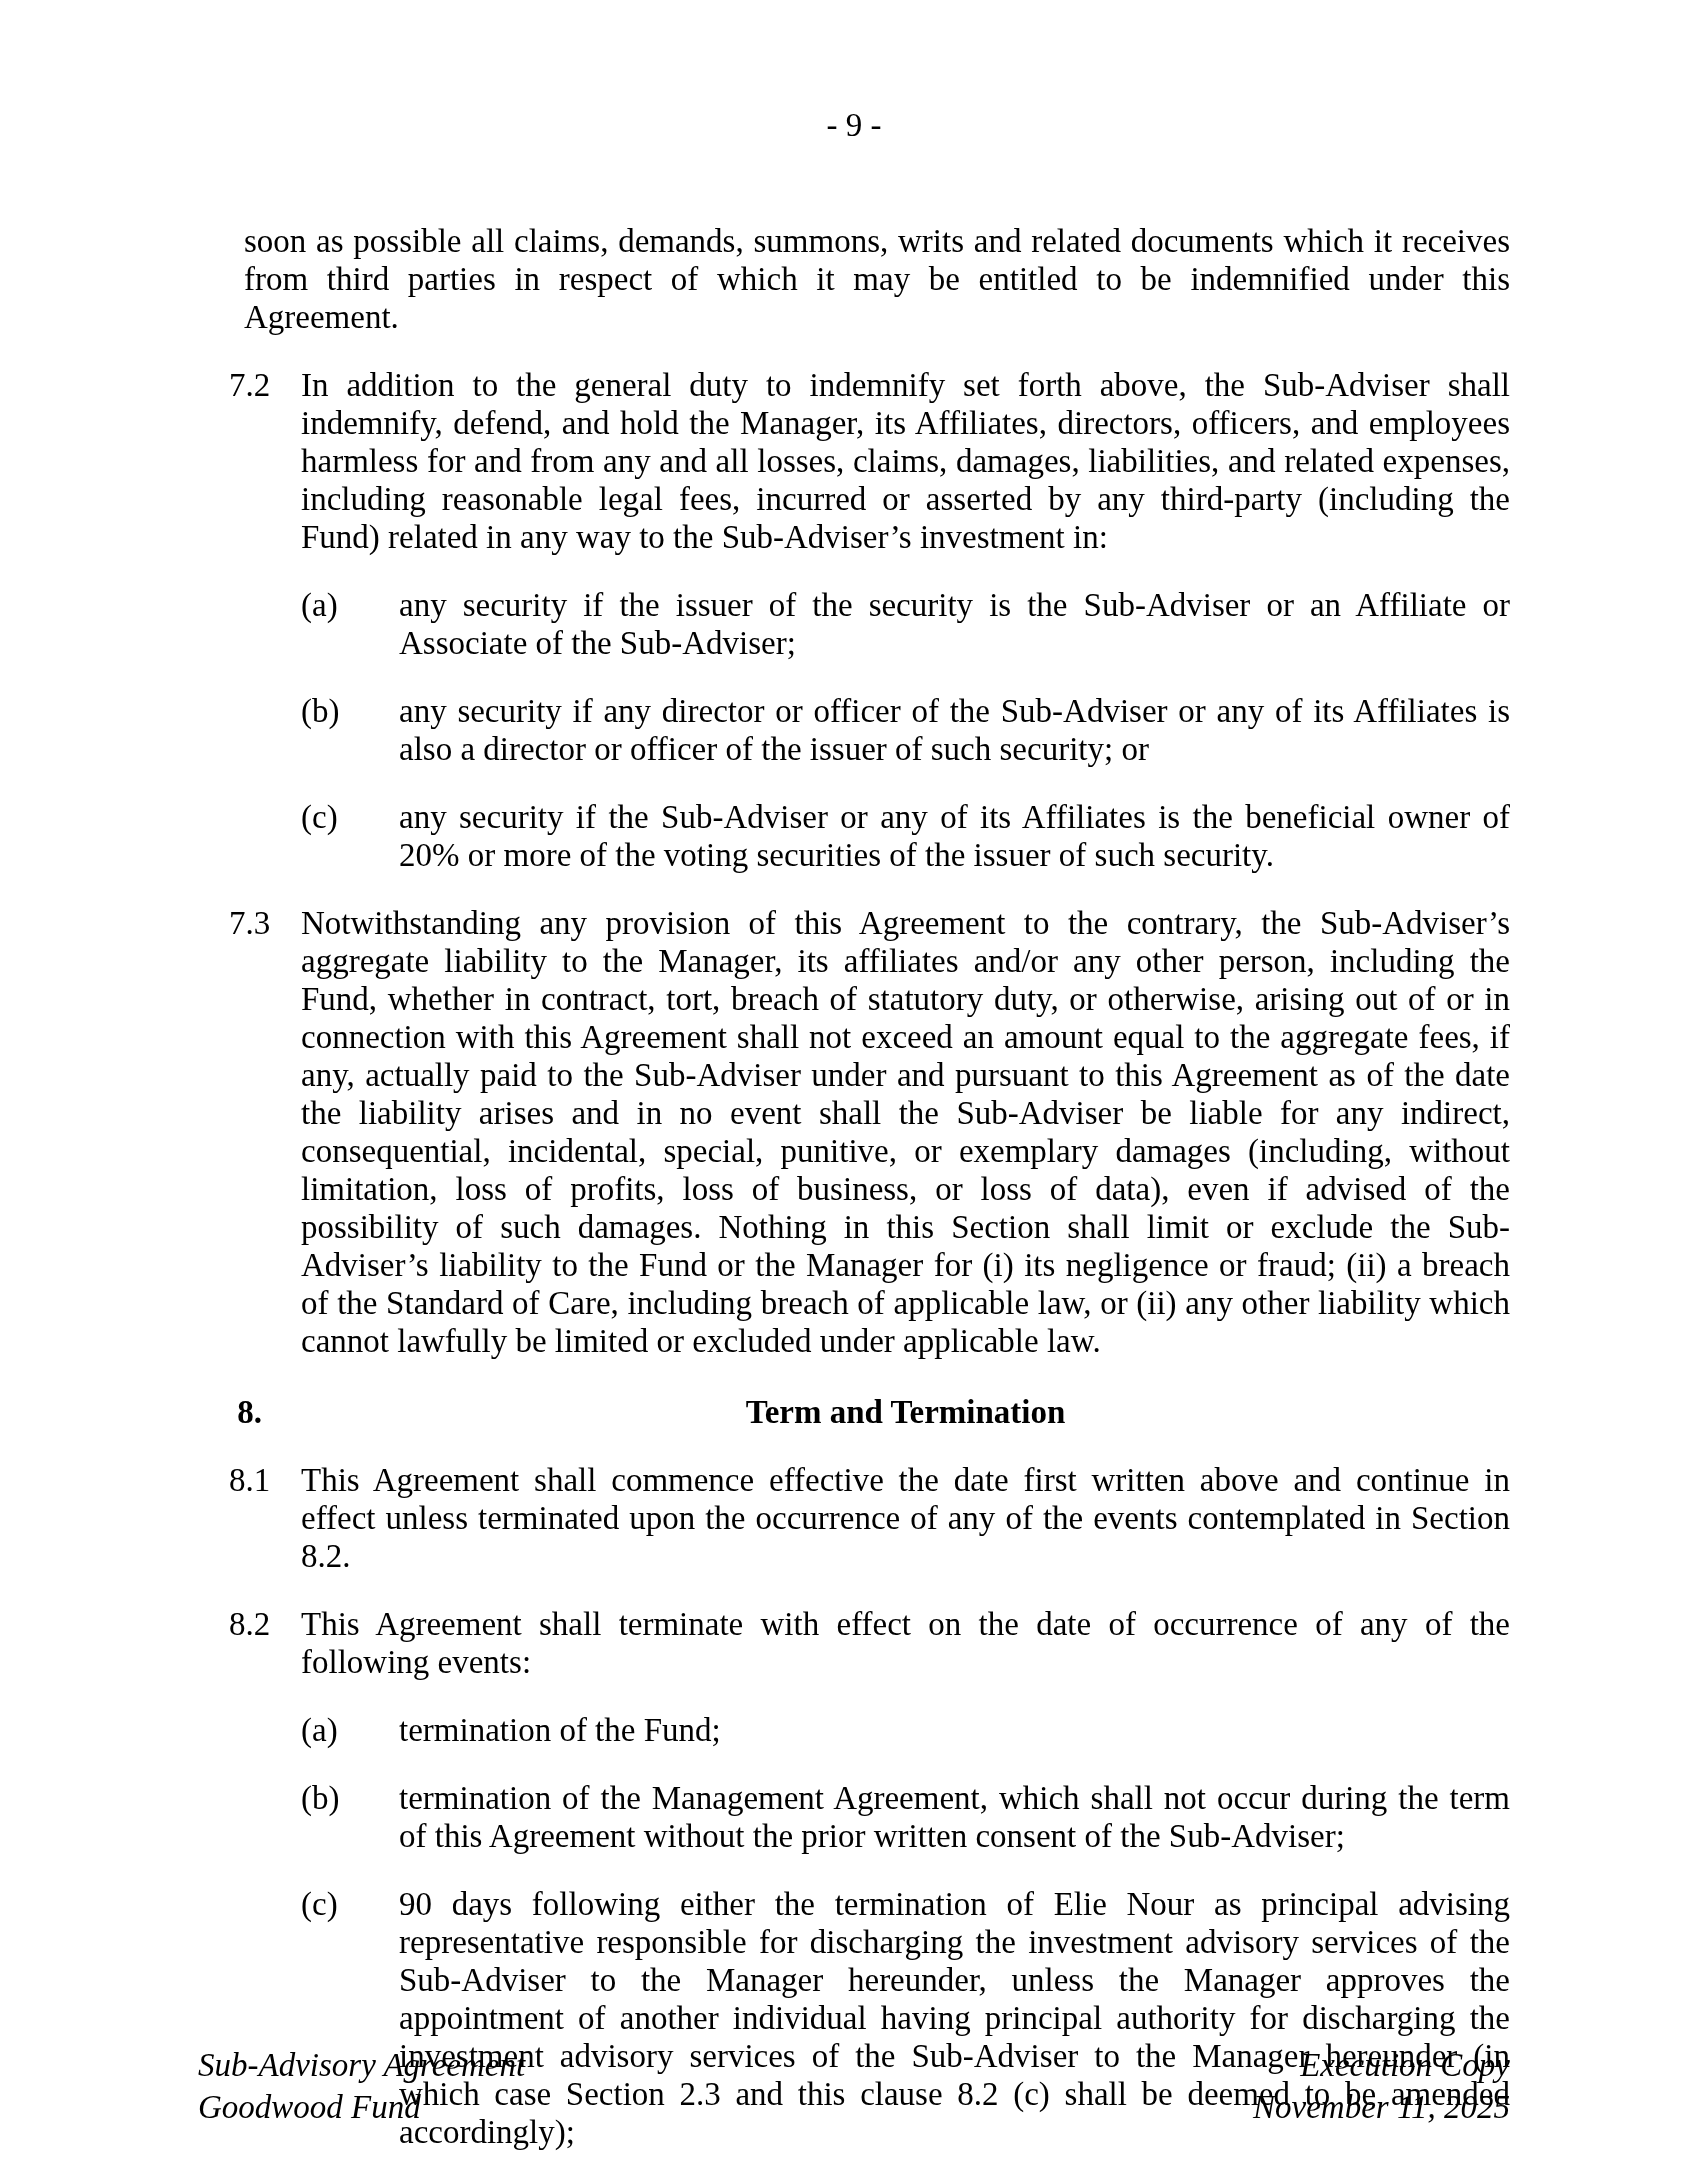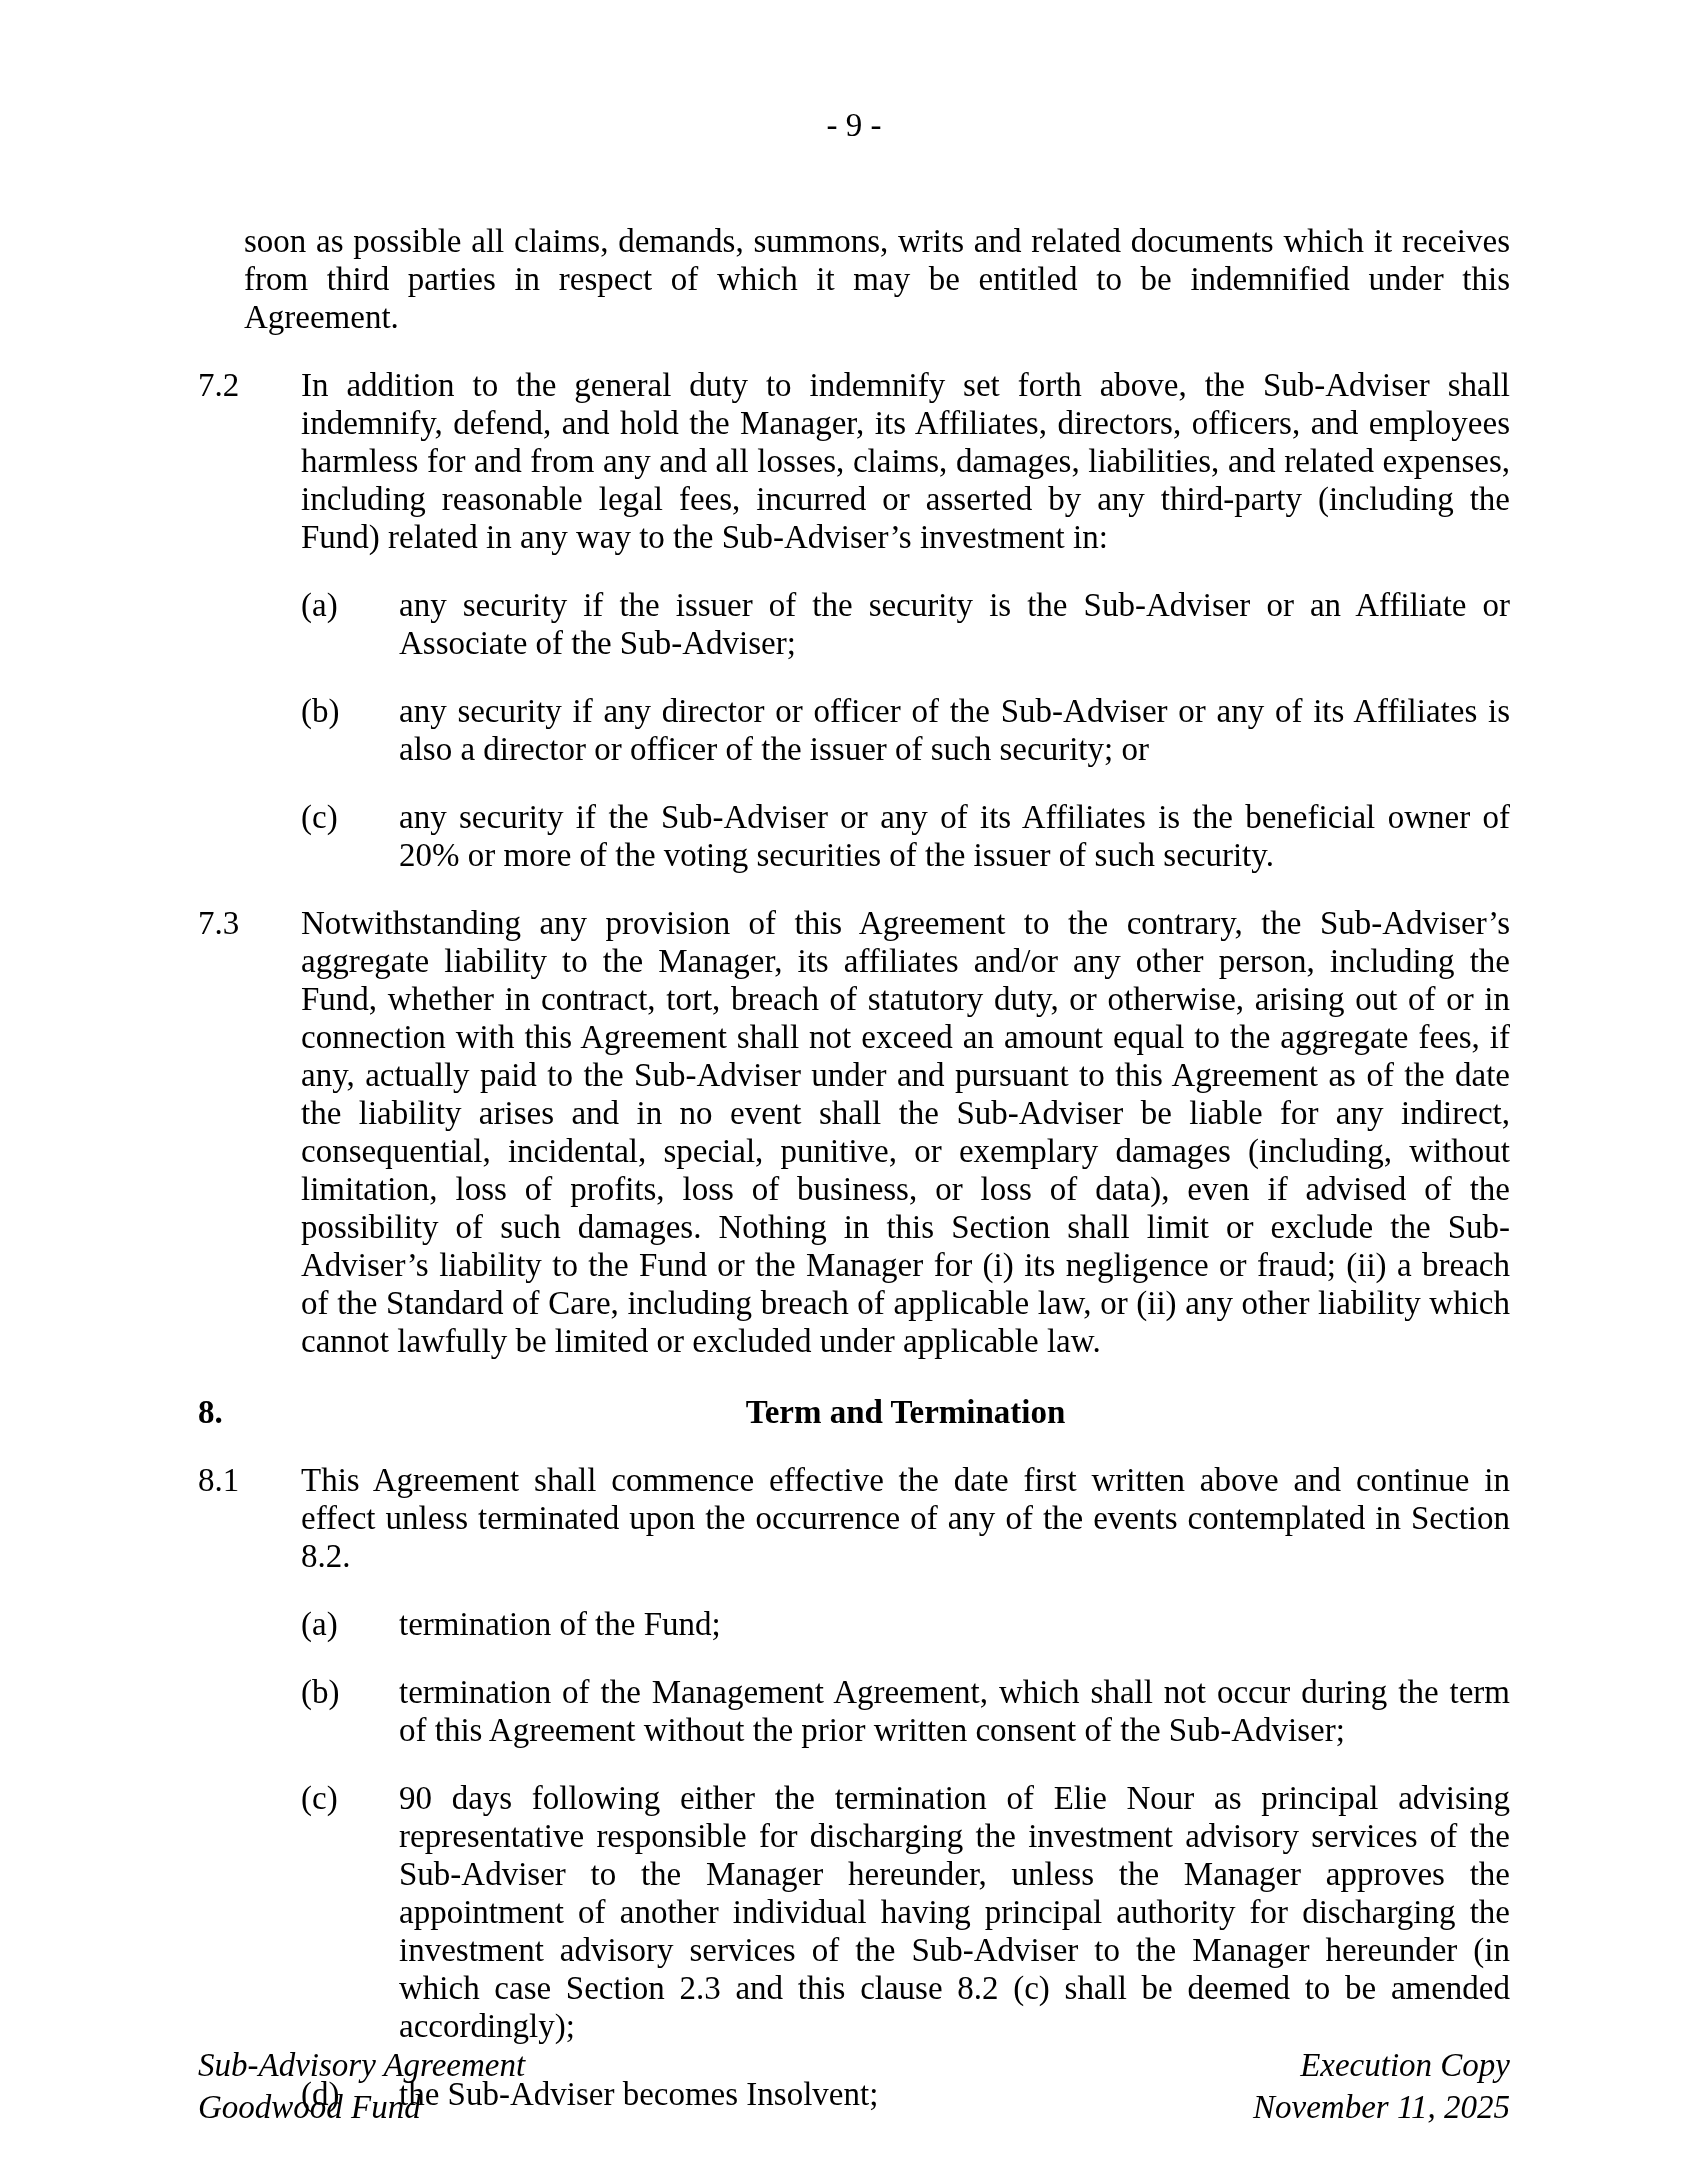--- a/index.html
+++ b/index.html
@@ -23,21 +23,21 @@
   .page-number {
     text-align: center;
     margin: 0 0 78px 0;
   }
   .block { margin: 0 0 30px 0; }
   .para-cont {
     margin-left: 46px;
     text-align: justify;
   }
   .sec { display: flex; }
-  .sec .num { flex: 0 0 103px; }
+  .sec .num { flex: 0 0 103px; text-align: center; }
   .sec .txt { flex: 1 1 auto; text-align: justify; }
   .heading { font-weight: bold; margin-top: 33px; }
   .heading .txt { text-align: center; }
   .sub { display: flex; margin-left: 103px; }
   .sub .lbl { flex: 0 0 98px; }
   .sub .txt { flex: 1 1 auto; text-align: justify; }
   .footer {
     position: absolute;
     left: 198px;
     right: 177px;
@@ -86,20 +86,24 @@
   <div class="block sec heading">
     <div class="num">8.</div>
     <div class="txt">Term and Termination</div>
   </div>
 
   <div class="block sec">
     <div class="num">8.1</div>
     <div class="txt">This Agreement shall commence effective the date first written above and continue in effect unless terminated upon the occurrence of any of the events contemplated in Section 8.2.</div>
   </div>
 
+  <div class="block sec">
+    <div class="num">8.2</div>
+    <div class="txt">This Agreement shall terminate with effect on the date of occurrence of any of the following events:</div>
+  </div>
 
   <div class="block sub">
     <div class="lbl">(a)</div>
     <div class="txt">termination of the Fund;</div>
   </div>
 
   <div class="block sub">
     <div class="lbl">(b)</div>
     <div class="txt">termination of the Management Agreement, which shall not occur during the term of this Agreement without the prior written consent of the Sub-Adviser;</div>
   </div>

